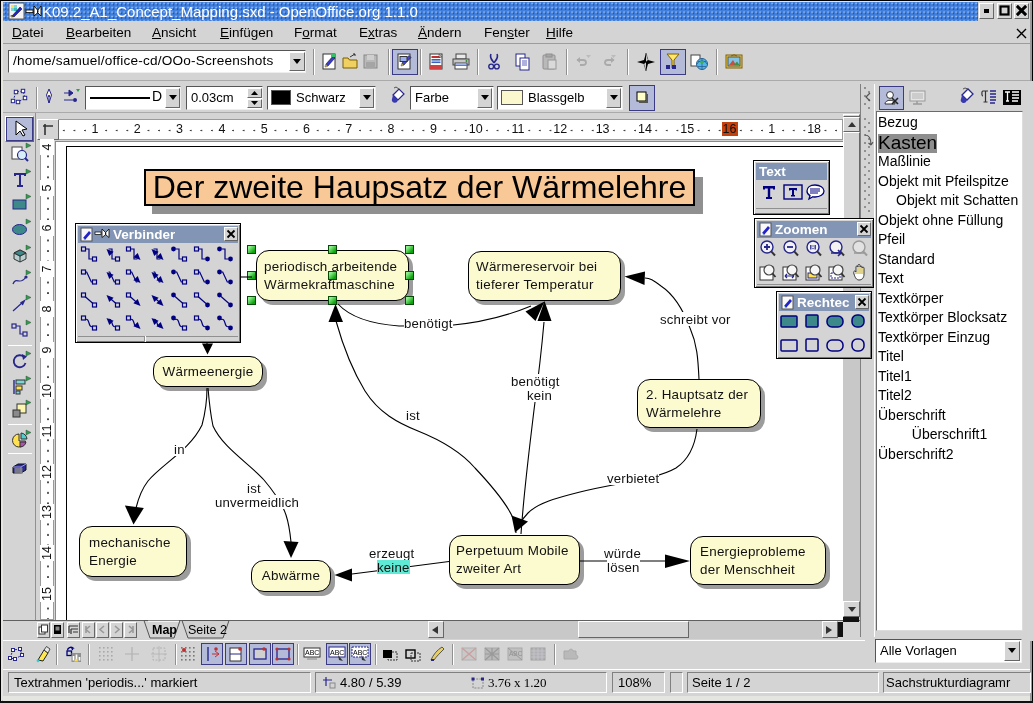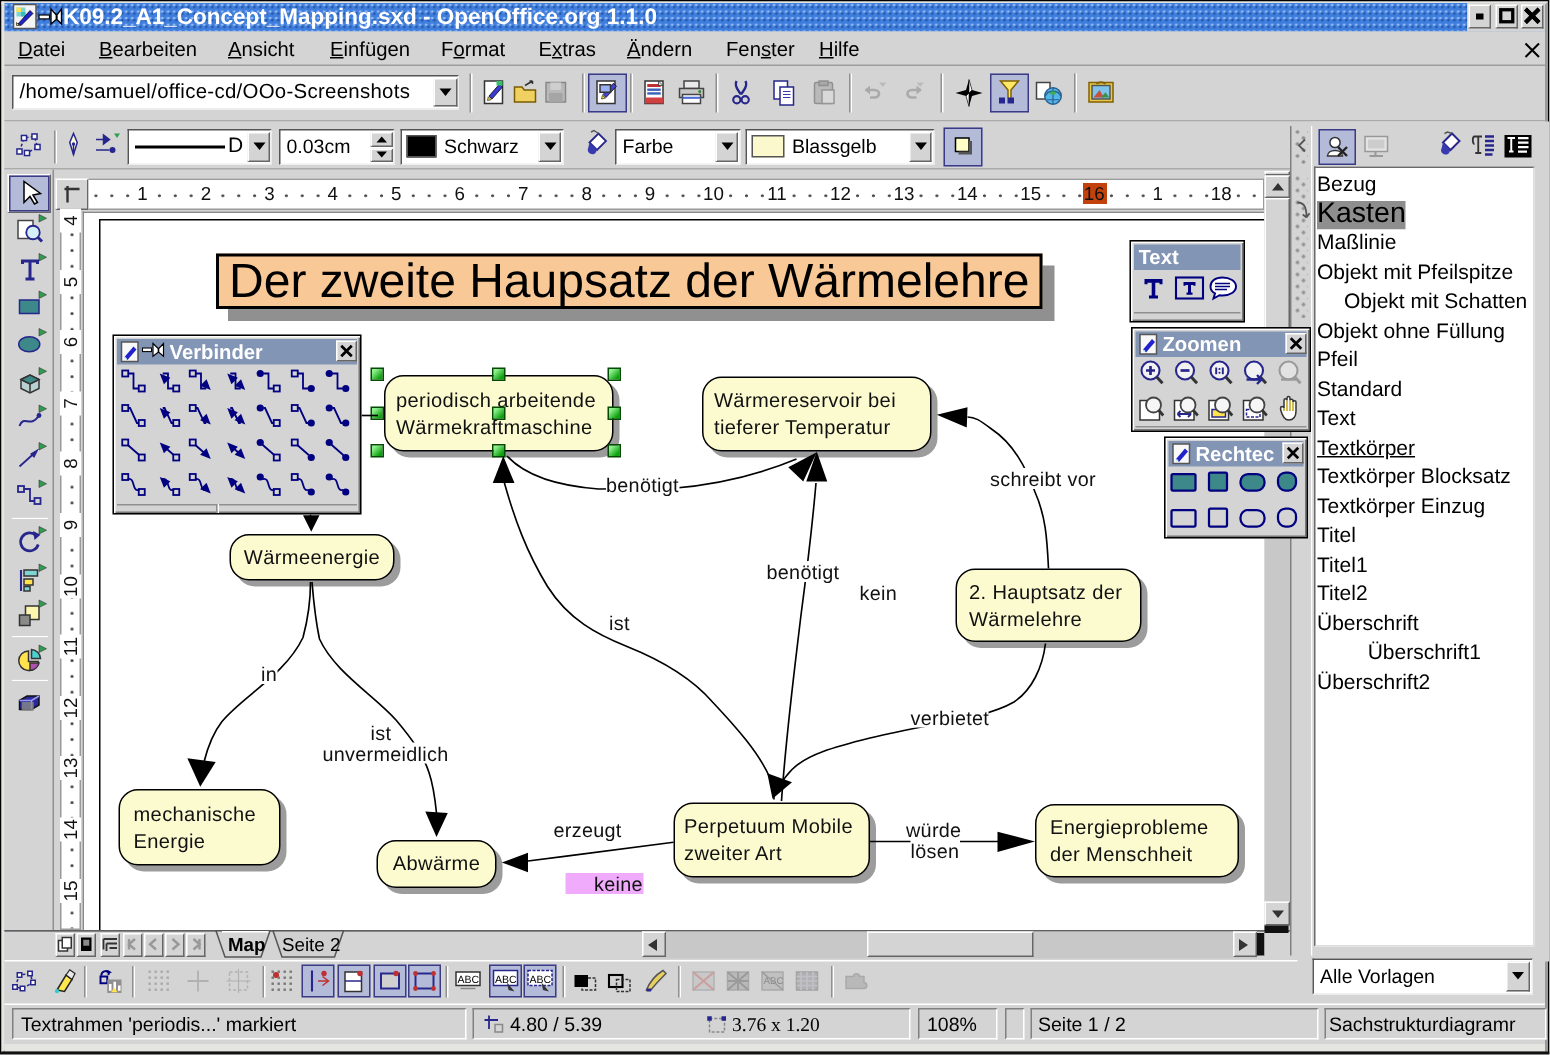--- a/index.html
+++ b/index.html
@@ -28,21 +28,21 @@
 <rect x="3" y="2" width="6" height="6" fill="#7fd4d4"></rect>
 <rect x="3" y="2" width="3" height="3" fill="#ffe24d"></rect>
 <rect x="6" y="5" width="3" height="3" fill="#3bbcbc"></rect>
 <path d="M4 13 L12 4 L14 6 L6 14 Z" fill="#2222cc" stroke="#000" stroke-width="0.5"></path>
 <path d="M3 14 L5 14 L3 12 Z" fill="#ffe24d" stroke="#000" stroke-width="0.4"></path>
 </svg>
 <svg style="left:26px;top:6px" width="16" height="11" viewBox="0 0 16 11">
 <rect x="0" y="4" width="7" height="2.6" fill="#fff" stroke="#000" stroke-width="0.8"></rect>
 <path d="M8 0 L8 10 L12 6.5 L12 4.5 Z M15 0 L15 10 L11.5 6.5 L11.5 4.5 Z" fill="#fff" stroke="#000" stroke-width="0.9"></path>
 </svg>
-<div style="left:42px;top:3px;width:700px;height:17px;color:#fff;font-size:15px;font-weight:bold;line-height:17px;letter-spacing:0px;">K09.2_A1_Concept_Mapping.sxd - OpenOffice.org 1.1.0</div>
+<div style="left:42px;top:3px;width:700px;height:17px;color:#fff;font-size:15px;font-weight:normal;line-height:17px;letter-spacing:0px;">K09.2_A1_Concept_Mapping.sxd - OpenOffice.org 1.1.0</div>
 <div style="left:978px;top:2px;width:52px;height:19px;background:#d4d4d4;"></div>
 <div class="r" style="left:979px;top:3px;width:15px;height:16px;background:#d4d4d4;"></div>
 <svg style="left:980px;top:4px" width="13" height="13" viewBox="0 0 13 13">
     <rect x="4" y="5" width="5" height="4" fill="#000"></rect>
   </svg>
 <div class="r" style="left:997px;top:3px;width:15px;height:16px;background:#d4d4d4;"></div>
 <svg style="left:998px;top:4px" width="13" height="13" viewBox="0 0 13 13">
     <rect x="2.5" y="2.5" width="8" height="8" fill="none" stroke="#000" stroke-width="2.2"></rect>
   </svg>
 <div class="r" style="left:1014px;top:3px;width:15px;height:16px;background:#d4d4d4;"></div>
@@ -433,28 +433,28 @@
 <path d="M544.5 301 L537.5 321 L551.5 321 Z"></path>
 <path d="M624.5 276.5 L645 271.5 L644.5 285 Z"></path>
 <path d="M511.5 515.5 L528 521.5 L515 532.5 Z"></path>
 <path d="M352 568.5 L352 581.5 L334.5 575 Z"></path>
 <path d="M665 554.5 L665 568 L690 561 Z"></path>
 </g>
 </svg>
 <div style="left:404px;top:316px;height:14px;font-size:13.2px;color:#111;white-space:nowrap;background:#fff;letter-spacing:0.2px;">benötigt</div>
 <div style="left:660px;top:312px;height:14px;font-size:13.2px;color:#111;white-space:nowrap;background:#fff;letter-spacing:0.2px;">schreibt vor</div>
 <div style="left:511px;top:374px;height:14px;font-size:13.2px;color:#111;white-space:nowrap;background:#fff;letter-spacing:0.2px;">benötigt</div>
-<div style="left:527px;top:388px;height:14px;font-size:13.2px;color:#111;white-space:nowrap;background:#fff;letter-spacing:0.2px;margin-left:46px;">kein</div>
+<div style="left:527px;top:388px;height:14px;font-size:13.2px;color:#111;white-space:nowrap;background:#fff;letter-spacing:0.2px;">kein</div>
 <div style="left:406px;top:408px;height:14px;font-size:13.2px;color:#111;white-space:nowrap;background:#fff;letter-spacing:0.2px;">ist</div>
 <div style="left:174px;top:442px;height:14px;font-size:13.2px;color:#111;white-space:nowrap;background:#fff;letter-spacing:0.2px;">in</div>
 <div style="left:247px;top:481px;height:14px;font-size:13.2px;color:#111;white-space:nowrap;background:#fff;letter-spacing:0.2px;">ist</div>
 <div style="left:215px;top:495px;height:14px;font-size:13.2px;color:#111;white-space:nowrap;background:#fff;letter-spacing:0.2px;">unvermeidlich</div>
 <div style="left:607px;top:471px;height:14px;font-size:13.2px;color:#111;white-space:nowrap;background:#fff;letter-spacing:0.2px;">verbietet</div>
 <div style="left:369px;top:546px;height:14px;font-size:13.2px;color:#111;white-space:nowrap;background:#fff;letter-spacing:0.2px;">erzeugt</div>
-<div style="left:377px;top:582px;height:14px;font-size:13.2px;color:#111;white-space:nowrap;background:#f0abfc;letter-spacing:0.2px;padding-left:19px;">keine</div>
+<div style="left:377px;top:560px;height:14px;font-size:13.2px;color:#111;white-space:nowrap;background:#5eead4;letter-spacing:0.2px;">keine</div>
 <div style="left:604px;top:546px;height:14px;font-size:13.2px;color:#111;white-space:nowrap;background:#fff;letter-spacing:0.2px;">würde</div>
 <div style="left:607px;top:560px;height:14px;font-size:13.2px;color:#111;white-space:nowrap;background:#fff;letter-spacing:0.2px;">lösen</div>
 <div style="left:843px;top:114px;width:17px;height:506px;background:#c8c8c8;"></div>
 <div class="r" style="left:843px;top:114px;width:17px;height:3px;background:#d4d4d4;"></div>
 <div class="r" style="left:843px;top:117px;width:17px;height:15px;background:#d4d4d4;"></div>
 <svg style="left:848px;top:122px" width="8" height="6" viewBox="0 0 8 6">
     <path d="M4 0 L8 5 L0 5 Z" fill="#333"></path>
   </svg>
 <div class="r" style="left:843px;top:132px;width:17px;height:92px;background:#d4d4d4;"></div>
 <div class="r" style="left:843px;top:601px;width:17px;height:16px;background:#d4d4d4;"></div>
@@ -499,21 +499,21 @@
 <div style="left:876px;top:111px;width:147px;height:520px;background:#fff;border:1px solid #6a6a6a;border-right-color:#ddd;border-bottom-color:#ddd;"></div>
 <div style="left:878px;top:114.0px;width:143px;height:19px;font-size:14px;color:#000;line-height:17.5px;white-space:nowrap;overflow:hidden;"><span style="">Bezug</span></div>
 <div style="left:878px;top:133.5px;width:171px;height:19px;font-size:19px;color:#000;line-height:17.5px;white-space:nowrap;overflow:hidden;"><span style="background:#8e8e8e;">Kasten</span></div>
 <div style="left:878px;top:153.0px;width:143px;height:19px;font-size:14px;color:#000;line-height:17.5px;white-space:nowrap;overflow:hidden;"><span style="">Maßlinie</span></div>
 <div style="left:878px;top:172.5px;width:143px;height:19px;font-size:14px;color:#000;line-height:17.5px;white-space:nowrap;overflow:hidden;"><span style="">Objekt mit Pfeilspitze</span></div>
 <div style="left:878px;top:192.0px;width:143px;height:19px;font-size:14px;color:#000;line-height:17.5px;white-space:nowrap;overflow:hidden;padding-left:18px;"><span style="">Objekt mit Schatten</span></div>
 <div style="left:878px;top:211.5px;width:143px;height:19px;font-size:14px;color:#000;line-height:17.5px;white-space:nowrap;overflow:hidden;"><span style="">Objekt ohne Füllung</span></div>
 <div style="left:878px;top:231.0px;width:143px;height:19px;font-size:14px;color:#000;line-height:17.5px;white-space:nowrap;overflow:hidden;"><span style="">Pfeil</span></div>
 <div style="left:878px;top:250.5px;width:143px;height:19px;font-size:14px;color:#000;line-height:17.5px;white-space:nowrap;overflow:hidden;"><span style="">Standard</span></div>
 <div style="left:878px;top:270.0px;width:143px;height:19px;font-size:14px;color:#000;line-height:17.5px;white-space:nowrap;overflow:hidden;"><span style="">Text</span></div>
-<div style="left:878px;top:289.5px;width:121px;height:19px;font-size:14px;color:#000;line-height:17.5px;white-space:nowrap;overflow:hidden;text-decoration:underline;"><span style="">Textkörper</span></div>
+<div style="left:878px;top:289.5px;width:121px;height:19px;font-size:14px;color:#000;line-height:17.5px;white-space:nowrap;overflow:hidden;"><span style="">Textkörper</span></div>
 <div style="left:878px;top:309.0px;width:143px;height:19px;font-size:14px;color:#000;line-height:17.5px;white-space:nowrap;overflow:hidden;"><span style="">Textkörper Blocksatz</span></div>
 <div style="left:878px;top:328.5px;width:143px;height:19px;font-size:14px;color:#000;line-height:17.5px;white-space:nowrap;overflow:hidden;"><span style="">Textkörper Einzug</span></div>
 <div style="left:878px;top:348.0px;width:143px;height:19px;font-size:14px;color:#000;line-height:17.5px;white-space:nowrap;overflow:hidden;"><span style="">Titel</span></div>
 <div style="left:878px;top:367.5px;width:143px;height:19px;font-size:14px;color:#000;line-height:17.5px;white-space:nowrap;overflow:hidden;"><span style="">Titel1</span></div>
 <div style="left:878px;top:387.0px;width:143px;height:19px;font-size:14px;color:#000;line-height:17.5px;white-space:nowrap;overflow:hidden;"><span style="">Titel2</span></div>
 <div style="left:878px;top:406.5px;width:143px;height:19px;font-size:14px;color:#000;line-height:17.5px;white-space:nowrap;overflow:hidden;"><span style="">Überschrift</span></div>
 <div style="left:878px;top:426.0px;width:143px;height:19px;font-size:14px;color:#000;line-height:17.5px;white-space:nowrap;overflow:hidden;text-align:center;"><span style="">Überschrift1</span></div>
 <div style="left:878px;top:445.5px;width:143px;height:19px;font-size:14px;color:#000;line-height:17.5px;white-space:nowrap;overflow:hidden;"><span style="">Überschrift2</span></div>
 <div class="fld" style="left:875px;top:639px;width:147px;height:24px;"></div>
 <div style="left:880px;top:643px;width:100px;height:16px;font-size:13px;">Alle Vorlagen</div>

